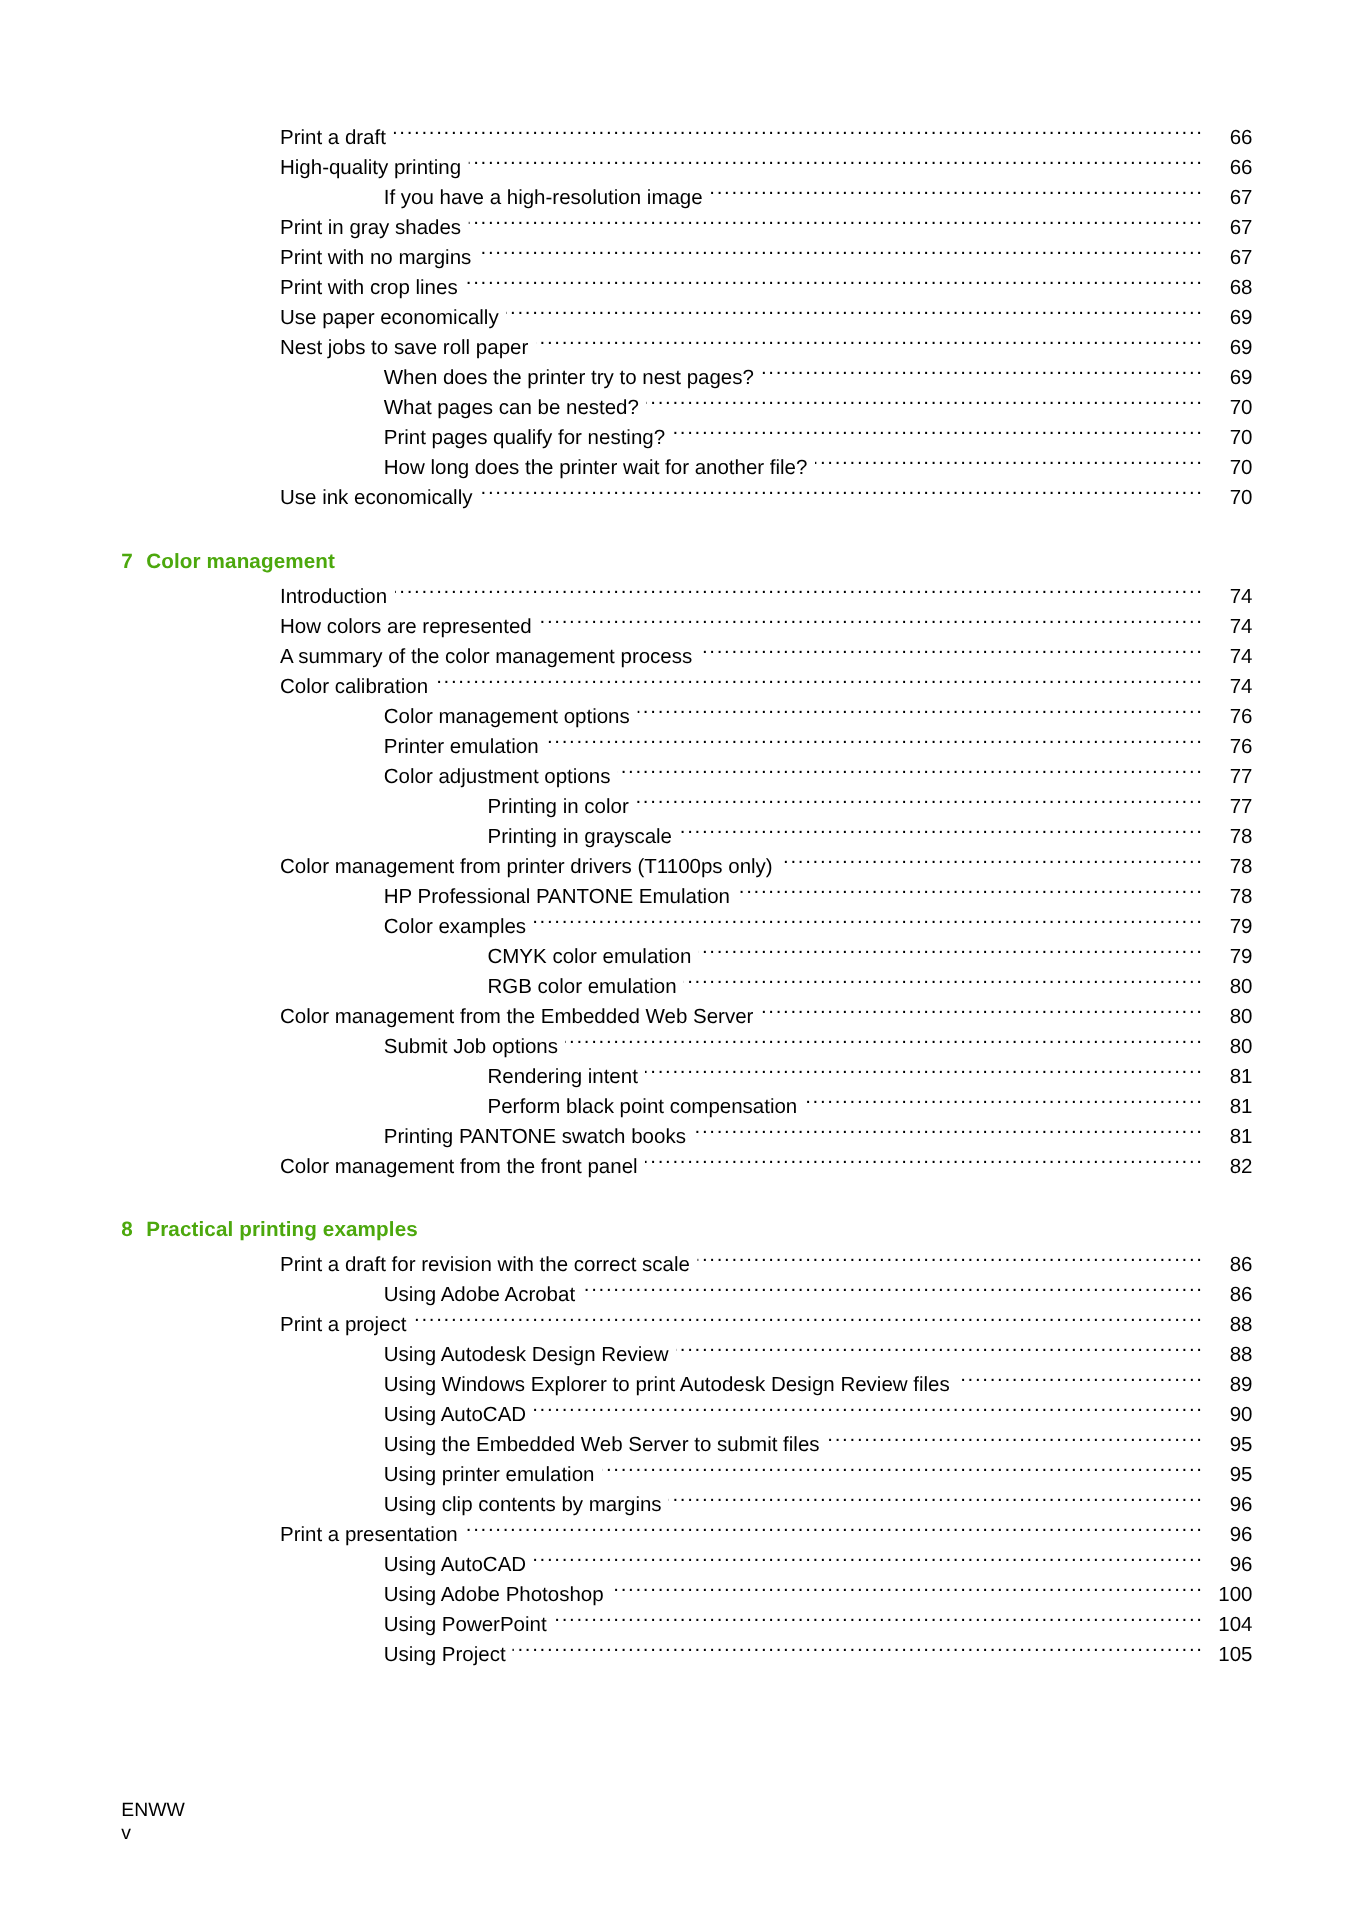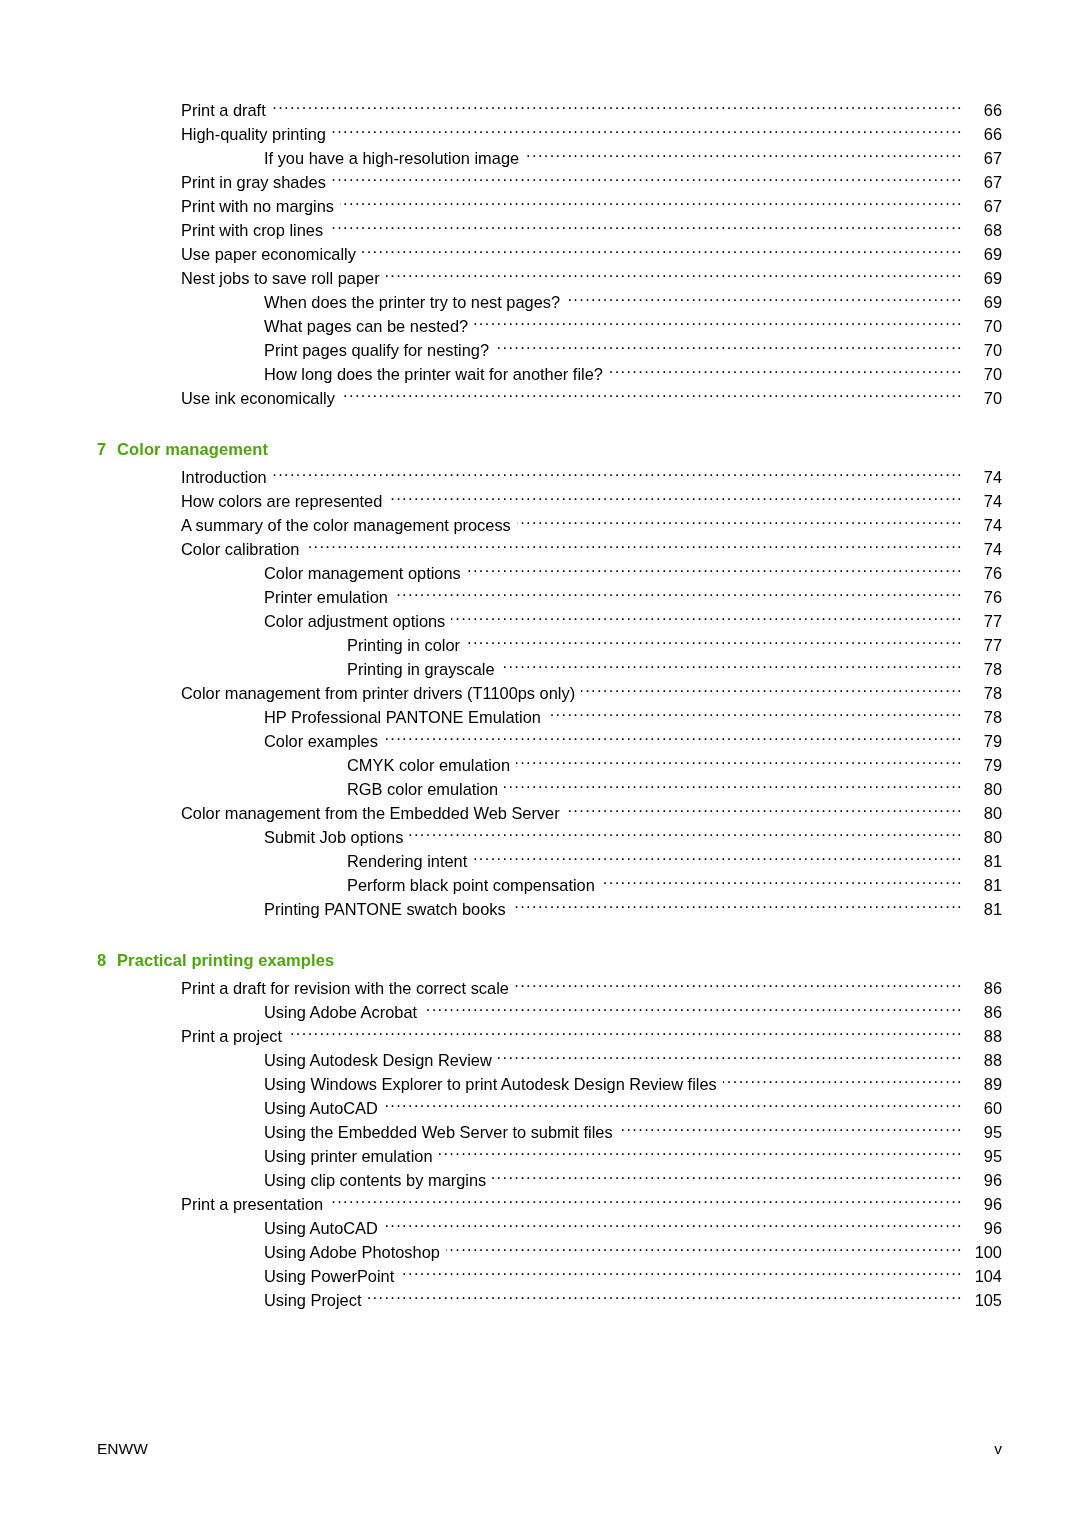--- a/index.html
+++ b/index.html
@@ -45,21 +45,21 @@
   }
   .chapter-heading .ch-title { white-space: nowrap; }
 
   .toc-row {
     display: flex;
     align-items: baseline;
     font-size: 16.4px;
     line-height: 24px;
     white-space: nowrap;
   }
-  .toc-row .label { flex: 0 0 auto; }
+  .toc-row .label { flex: 0 0 auto; margin-left: 43px; }
   .toc-row .leader {
     flex: 1 1 auto;
     overflow: hidden;
     margin: 0 5px 0 6px;
     position: relative;
     height: 1em;
   }
   .toc-row .leader::before {
     content: "......................................................................................................................................................................................................................................................";
     display: block;
@@ -84,20 +84,21 @@
 
   .footer {
     position: absolute;
     left: 97px;
     right: 78px;
     top: 1440px;
     display: flex;
     justify-content: space-between;
     align-items: baseline;
     font-size: 15.5px;
+    flex-direction: column;
   }
   .footer .f-left { font-weight: normal; }
   .footer .f-right { font-weight: normal; }
 </style>
 </head>
 <body>
 
 <div class="page">
 
   <div class="toc-block" id="continued-block">
@@ -262,20 +263,25 @@
         <div class="toc-row lvl3">
           <span class="label">Perform black point compensation</span>
           <span class="leader"></span>
           <span class="pageno">81</span>
         </div>
         <div class="toc-row lvl2">
           <span class="label">Printing PANTONE swatch books</span>
           <span class="leader"></span>
           <span class="pageno">81</span>
         </div>
+        <div class="toc-row lvl1">
+          <span class="label">Color management from the front panel</span>
+          <span class="leader"></span>
+          <span class="pageno">82</span>
+        </div>
       </div>
       <div class="chapter-heading">
         <span class="ch-num">8</span>
         <span class="ch-title">Practical printing examples</span>
       </div>
       <div>
         <div class="toc-row lvl1">
           <span class="label">Print a draft for revision with the correct scale</span>
           <span class="leader"></span>
           <span class="pageno">86</span>
@@ -296,21 +302,21 @@
           <span class="pageno">88</span>
         </div>
         <div class="toc-row lvl2">
           <span class="label">Using Windows Explorer to print Autodesk Design Review files</span>
           <span class="leader"></span>
           <span class="pageno">89</span>
         </div>
         <div class="toc-row lvl2">
           <span class="label">Using AutoCAD</span>
           <span class="leader"></span>
-          <span class="pageno">60</span>
+          <span class="pageno">90</span>
         </div>
         <div class="toc-row lvl2">
           <span class="label">Using the Embedded Web Server to submit files</span>
           <span class="leader"></span>
           <span class="pageno">95</span>
         </div>
         <div class="toc-row lvl2">
           <span class="label">Using printer emulation</span>
           <span class="leader"></span>
           <span class="pageno">95</span>

